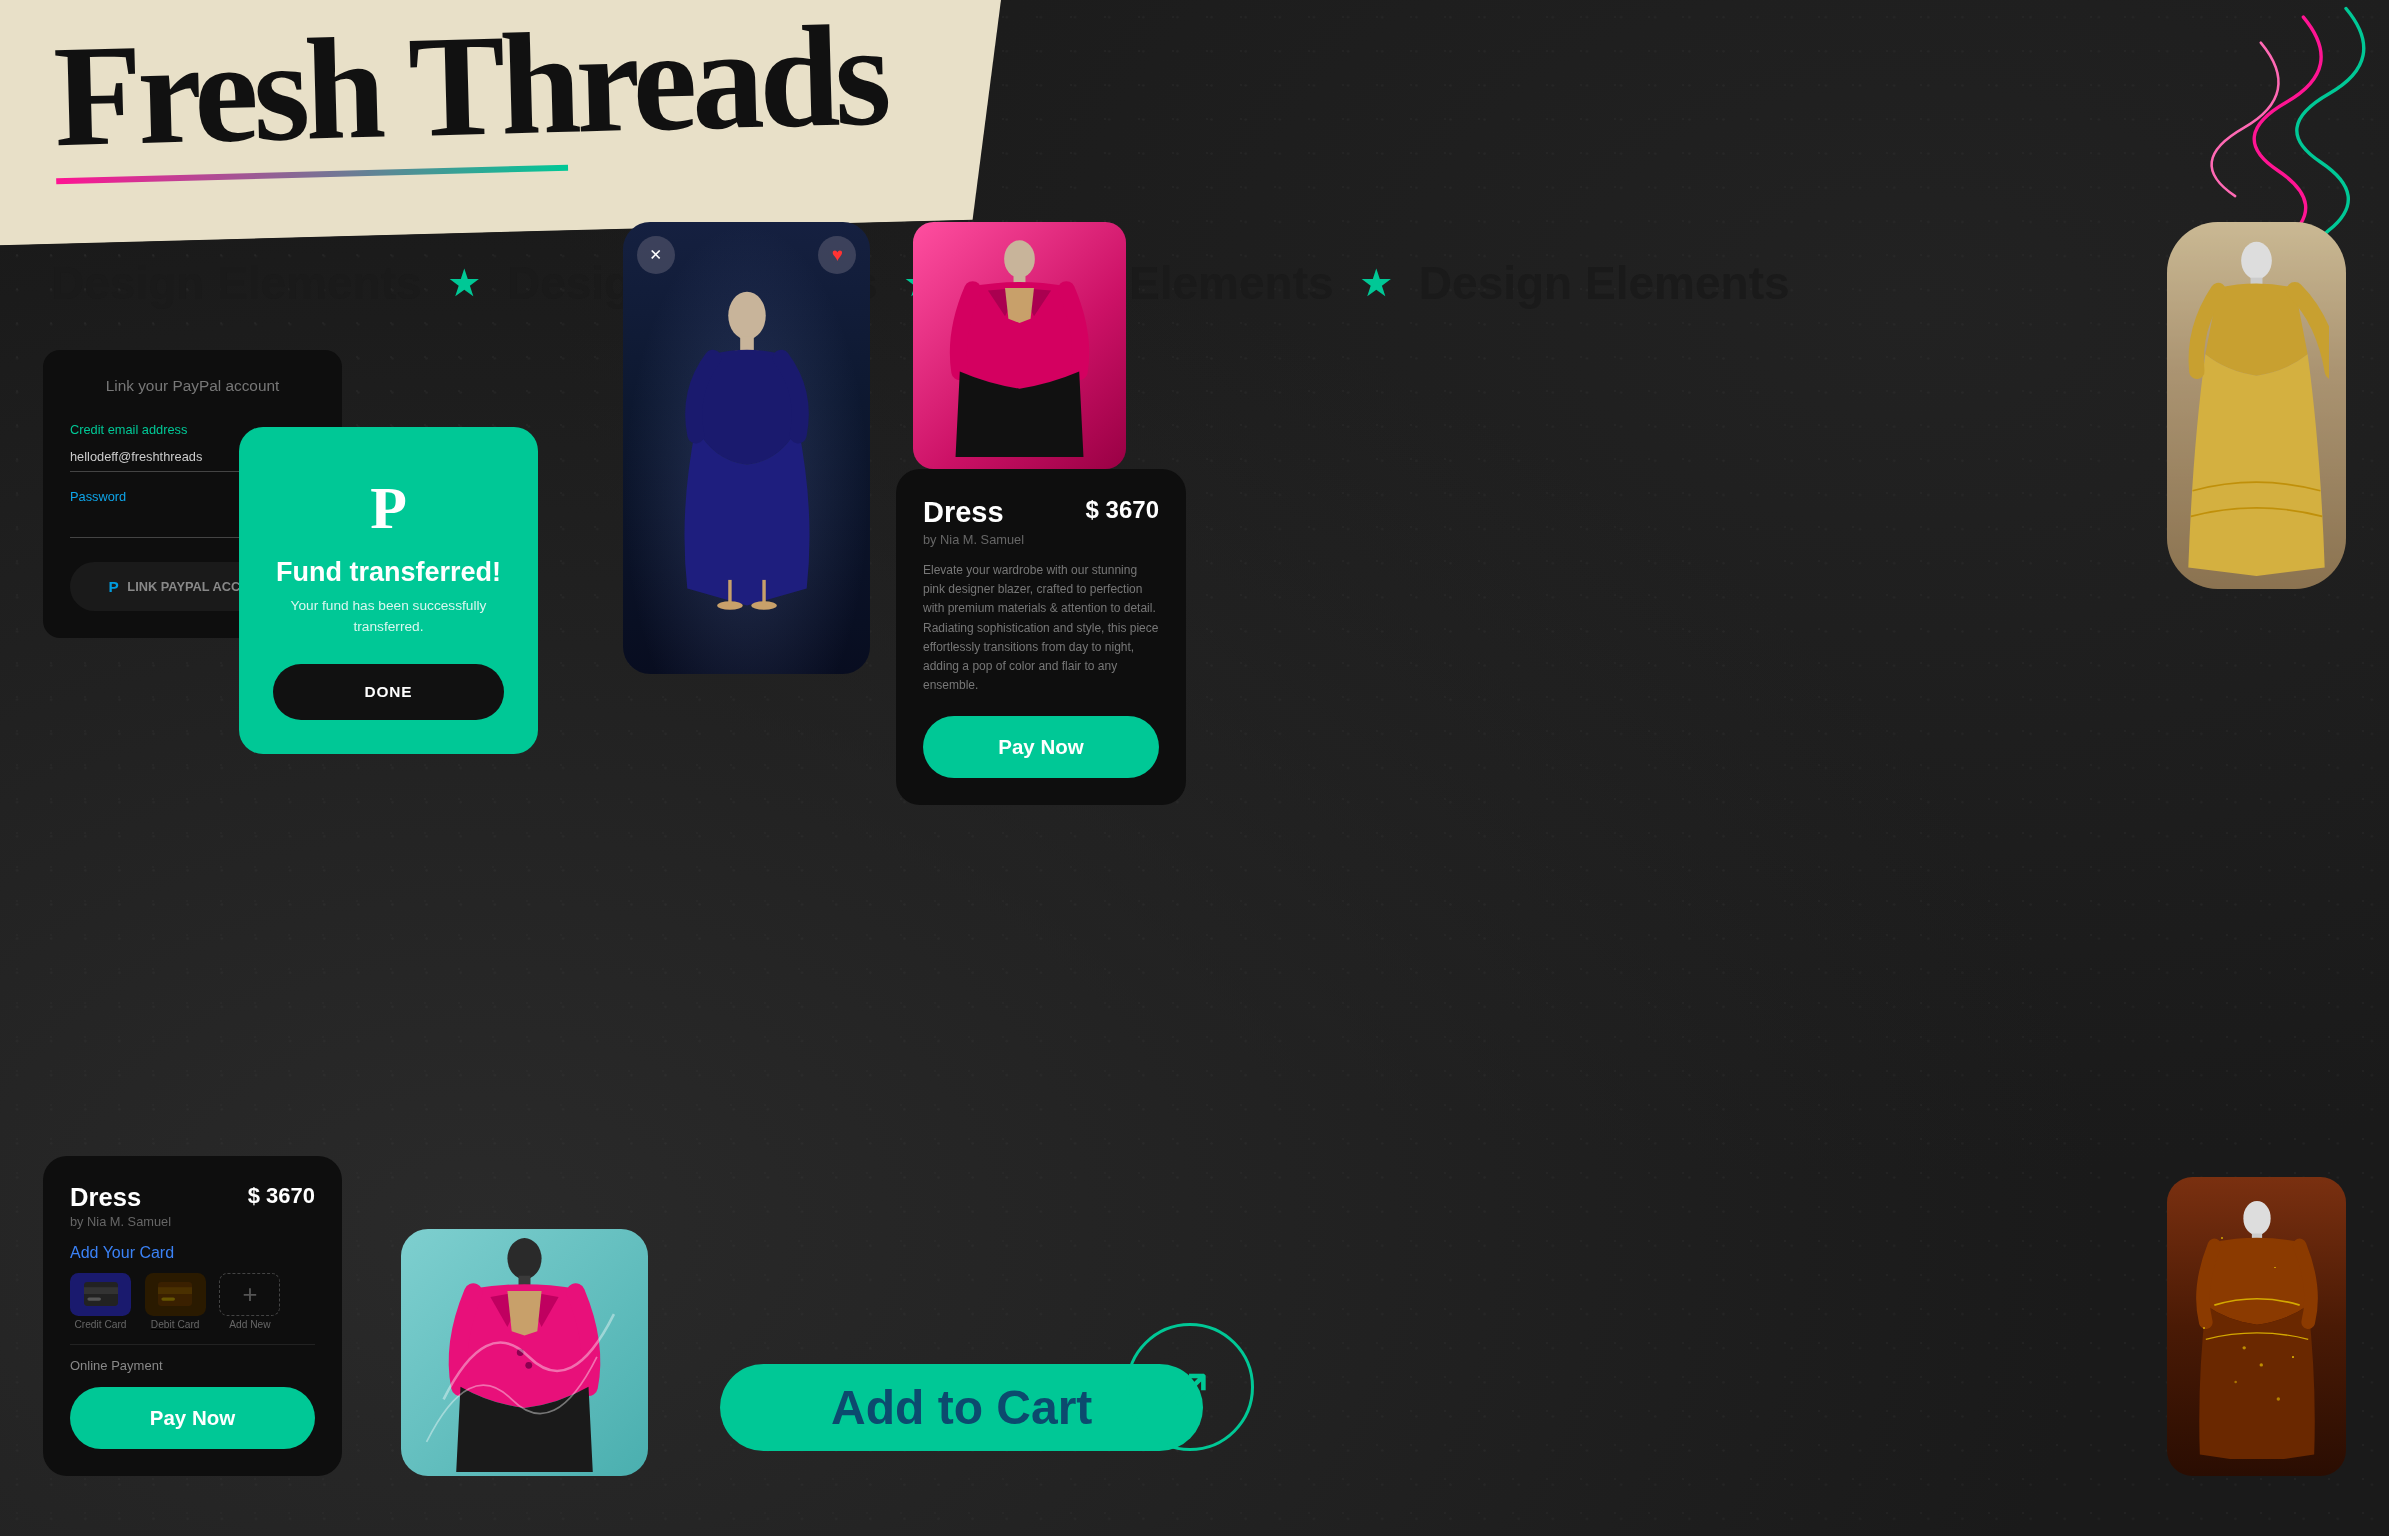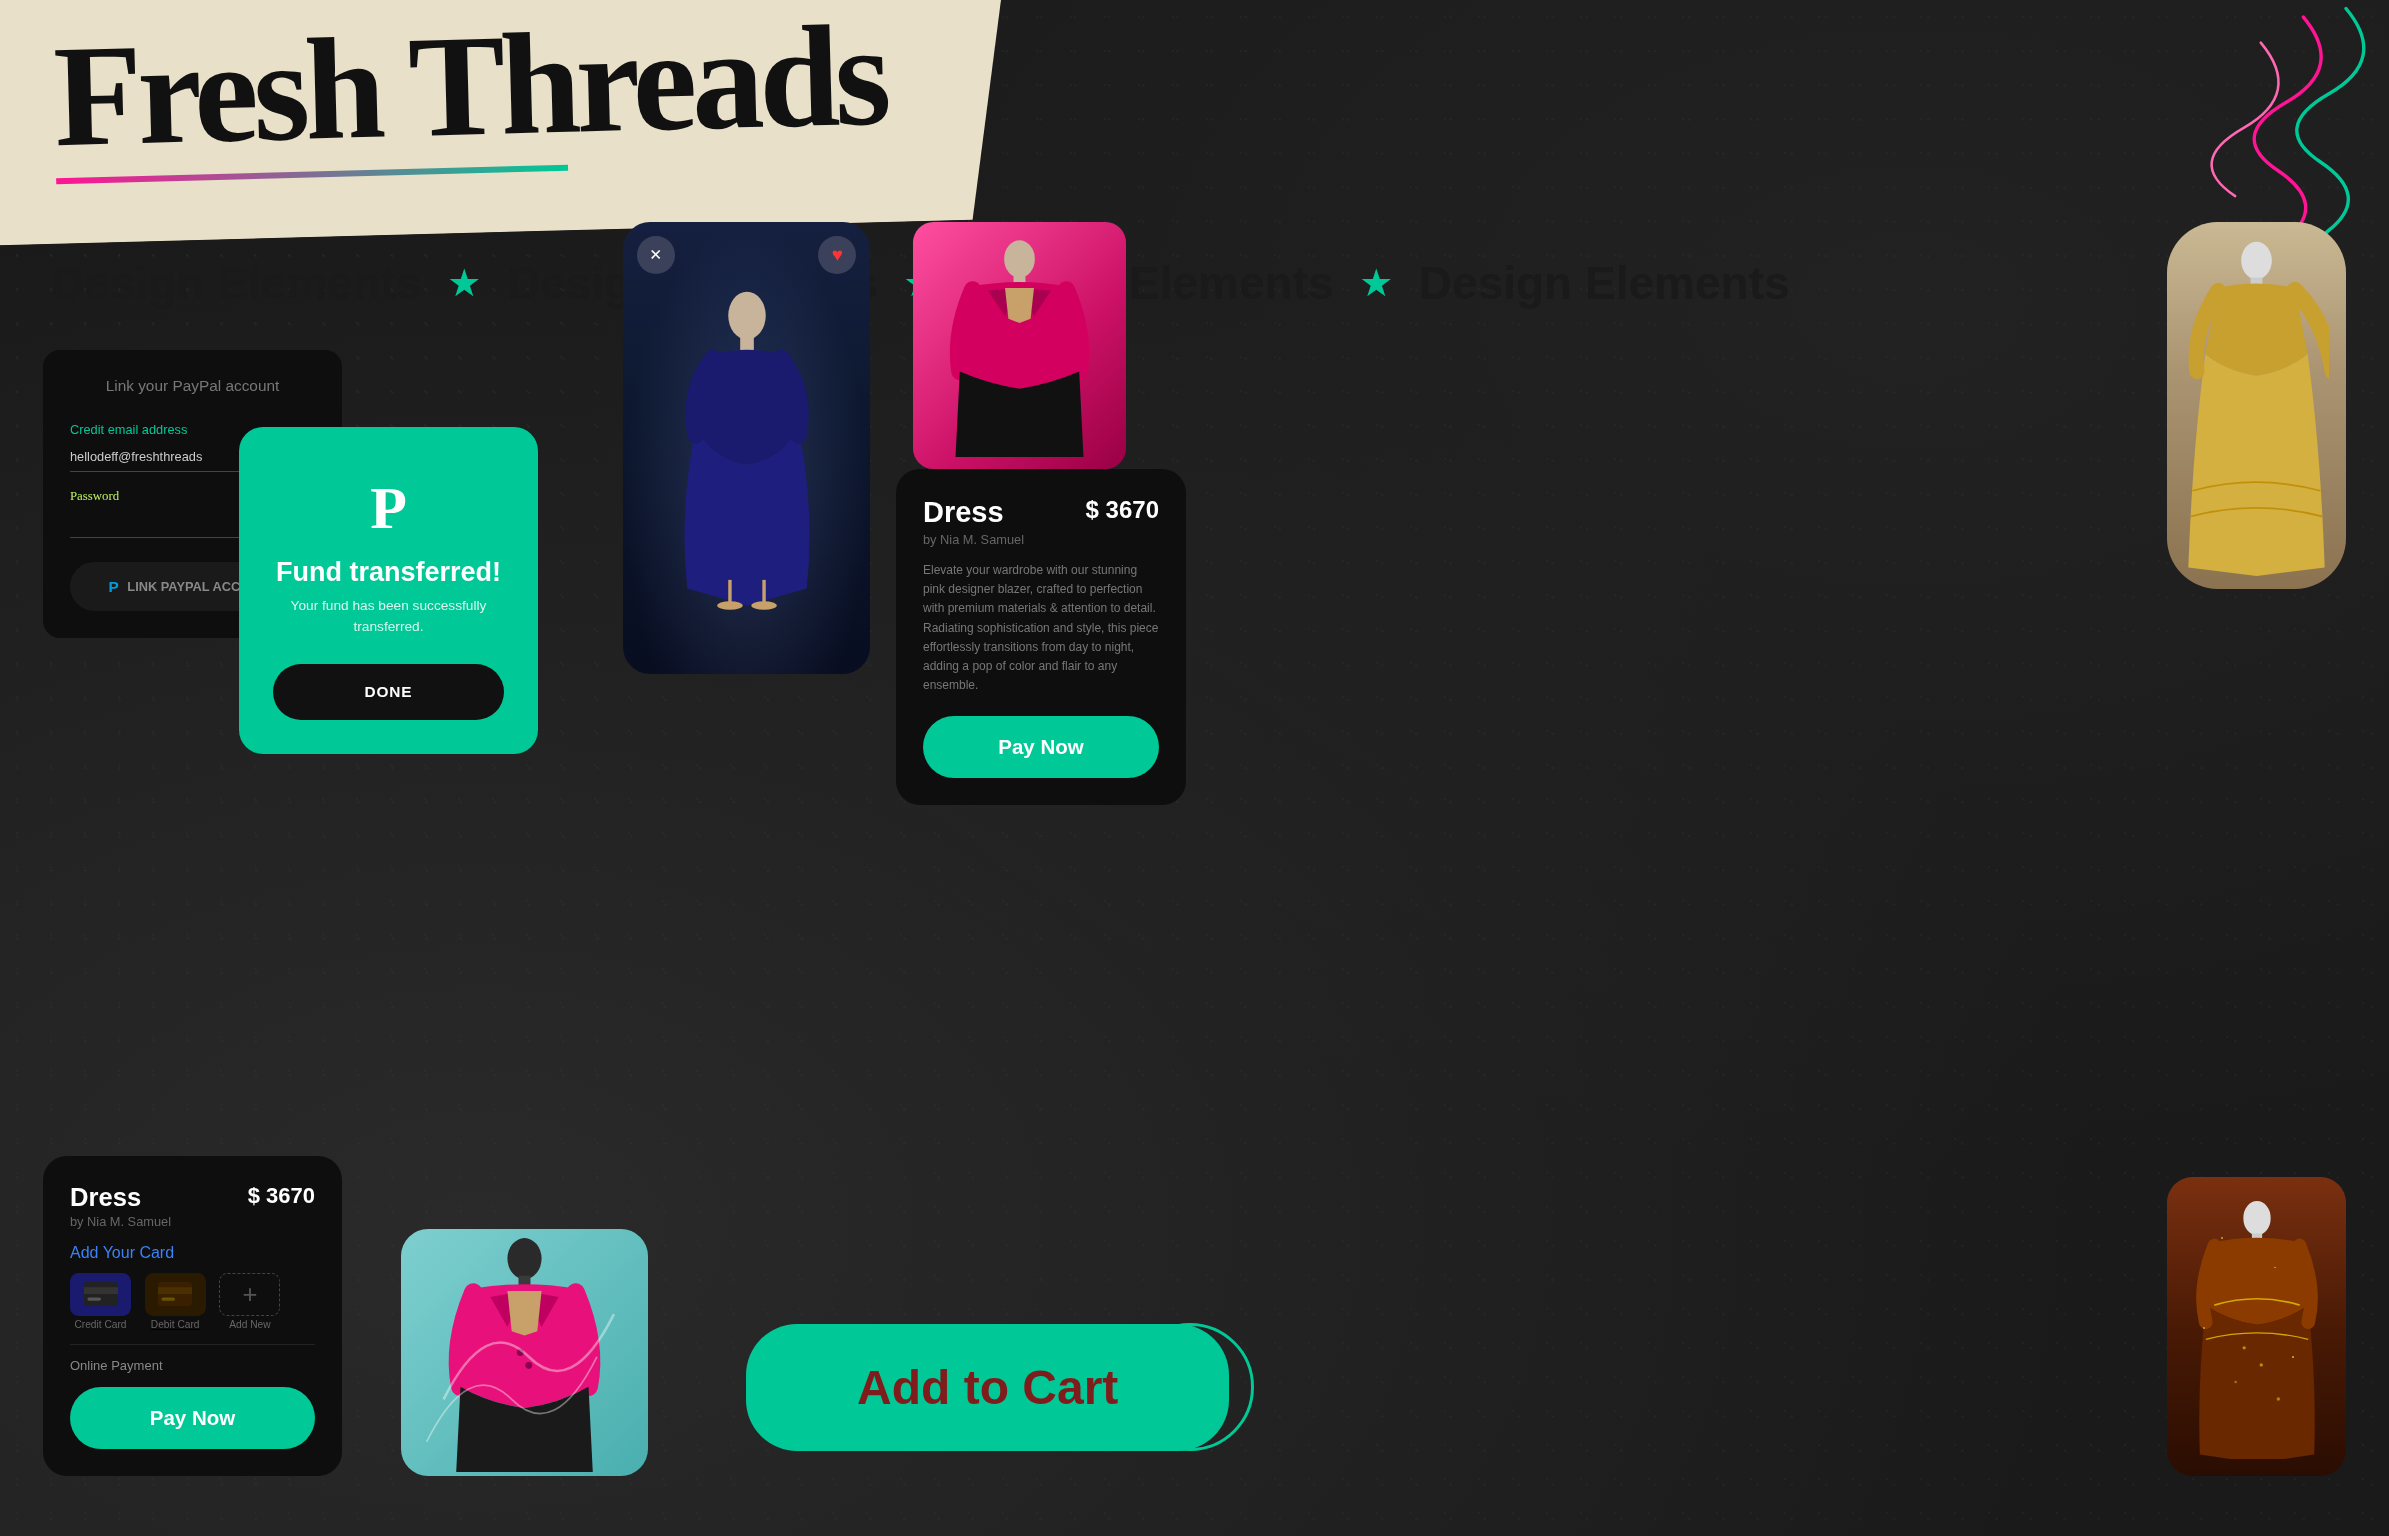--- a/index.html
+++ b/index.html
@@ -58,21 +58,21 @@
   <span style="color:#00c896;font-size:38px;">★</span>
   <span style="font-size:46px;font-weight:800;color:#1a1a1a;white-space:nowrap;">Design Elements</span>
   <span style="color:#00c896;font-size:38px;">★</span>
   <span style="font-size:46px;font-weight:800;color:#1a1a1a;white-space:nowrap;">Design Elements</span>
 </div>
 
 <div style="position:absolute;top:350px;left:43px;width:299px;background:#0e0e0e;border-radius:17px;padding:27px;z-index:9;">
   <div style="font-size:15.4px;color:#777;text-align:center;margin-bottom:27px;">Link your PayPal account</div>
   <div style="font-size:12.8px;color:#00c896;margin-bottom:5.1px;">Credit email address</div>
   <input type="text" style="width: 100%; background: transparent; border-top: none; border-right: none; border-left: none; border-image: initial; border-bottom: 0.9px solid rgb(68, 68, 68); color: rgb(204, 204, 204); font-size: 12.8px; padding: 6.8px 0px; outline: none; margin-bottom: 17px;" value="hellodeff@freshthreads">
-  <div style="font-size:12.8px;color:#bef264;margin-bottom:5.1px;font-family:Liberation Serif, serif;">Password</div>
+  <div style="font-size:12.8px;color:#0ea5e9;margin-bottom:5.1px;">Password</div>
   <input type="password" style="width: 100%; background: transparent; border-top: none; border-right: none; border-left: none; border-image: initial; border-bottom: 0.9px solid rgb(68, 68, 68); color: rgb(204, 204, 204); font-size: 12.8px; padding: 6.8px 0px; outline: none; margin-bottom: 24px;">
   <button style="width:100%;background:#1a1a1a;color:#888;border:none;border-radius:43px;padding:15.4px;font-size:12.8px;font-weight:600;cursor:pointer;display:flex;align-items:center;justify-content:center;gap:8.5px;">
     <span style="font-weight:900;color:#009cde;font-size:15.4px;">P</span>
     <span>LINK PAYPAL ACCOUNT</span>
   </button>
 </div>
 
 <div style="position:absolute;top:427px;left:239px;width:299px;background:#00c896;border-radius:24px;padding:47px 34px 34px;z-index:12;text-align:center;">
   <div style="font-size:60px;font-weight:900;color:#fff;margin-bottom:13.7px;font-family:Georgia,serif;">P</div>
   <div style="font-size:27px;font-weight:700;color:#fff;margin-bottom:8.5px;">Fund transferred!</div>
@@ -211,21 +211,21 @@
 <div style="position:absolute;top:469px;left:896px;width:290px;background:#0e0e0e;border-radius:24px;padding:27px;z-index:10;">
   <div style="display:flex;justify-content:space-between;align-items:flex-start;margin-bottom:3.4px;">
     <div style="font-size:29px;font-weight:700;color:#fff;">Dress</div>
     <div style="font-size:24px;font-weight:700;color:#fff;">$ 3670</div>
   </div>
   <div style="font-size:12.8px;color:#666;margin-bottom:13.7px;">by Nia M. Samuel</div>
   <div style="font-size:12px;color:#777;line-height:1.6;margin-bottom:20.5px;">Elevate your wardrobe with our stunning pink designer blazer, crafted to perfection with premium materials &amp; attention to detail. Radiating sophistication and style, this piece effortlessly transitions from day to night, adding a pop of color and flair to any ensemble.</div>
   <button style="width:100%;background:#00c896;color:#fff;border:none;border-radius:43px;padding:19px;font-size:20.5px;font-weight:700;cursor:pointer;">Pay Now</button>
 </div>
 
-<button style="position:absolute;bottom:85px;left:746px;background:#00c896;color:#7f1d1d;border:none;border-radius:51px;padding:36px 111px;font-size:48px;font-weight:700;cursor:pointer;z-index:10;">Add to Cart</button>
+<button style="position:absolute;bottom:85px;left:720px;background:#00c896;color:#0c4a6e;border:none;border-radius:51px;padding:16px 111px;font-size:48px;font-weight:700;cursor:pointer;z-index:10;">Add to Cart</button>
 
 <div style="position:absolute;bottom:85px;left:1126px;width:128px;height:128px;border-radius:50%;border:3px solid #00c896;background:transparent;display:flex;align-items:center;justify-content:center;color:#00c896;font-size:55px;cursor:pointer;z-index:10;">↗</div>
 
 <div style="position:absolute;top:222px;right:43px;width:179px;height:367px;border-radius:51px;overflow:hidden;z-index:8;">
   <div style="width:100%;height:100%;background:linear-gradient(180deg,#d4c4a0 0%,#a89070 40%,#7a6040 100%);display:flex;align-items:center;justify-content:center;position:relative;">
     <div style="position:absolute;inset:0;background:rgba(180,160,120,0.3);"></div>
     <svg style="position:absolute;" width="145" height="341" viewBox="0 0 170 400">
       <ellipse cx="85" cy="30" rx="18" ry="22" fill="#ddd"></ellipse>
       <rect x="78" y="50" width="14" height="16" fill="#ccc"></rect>
 

